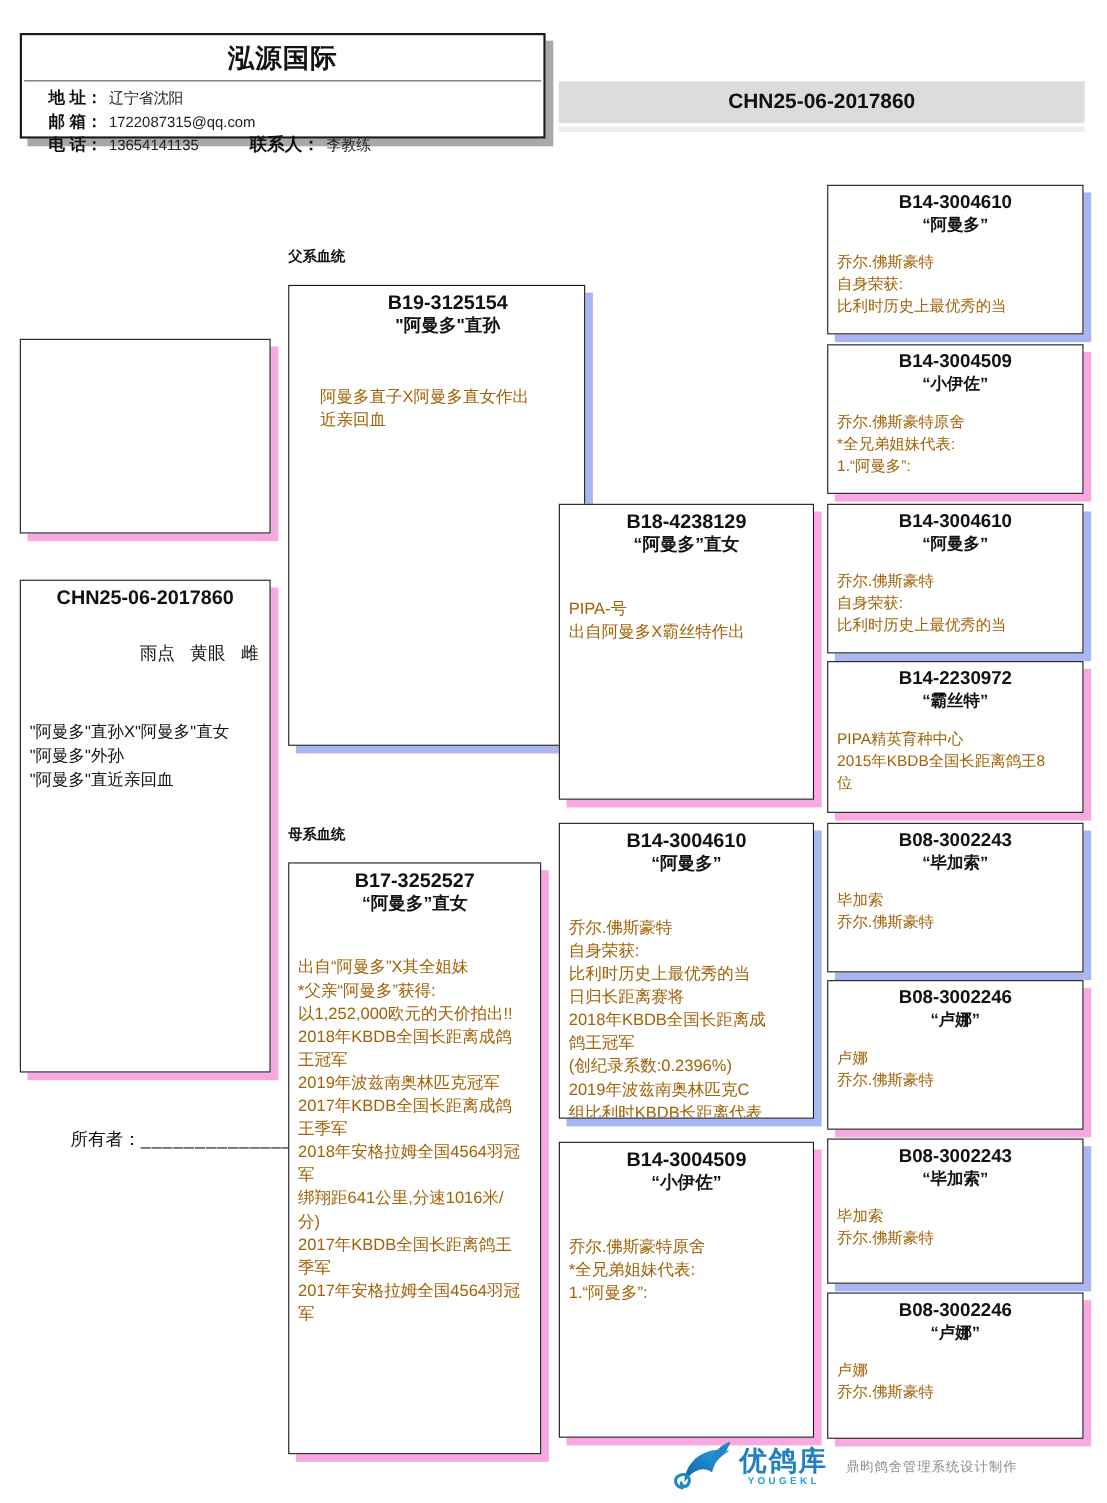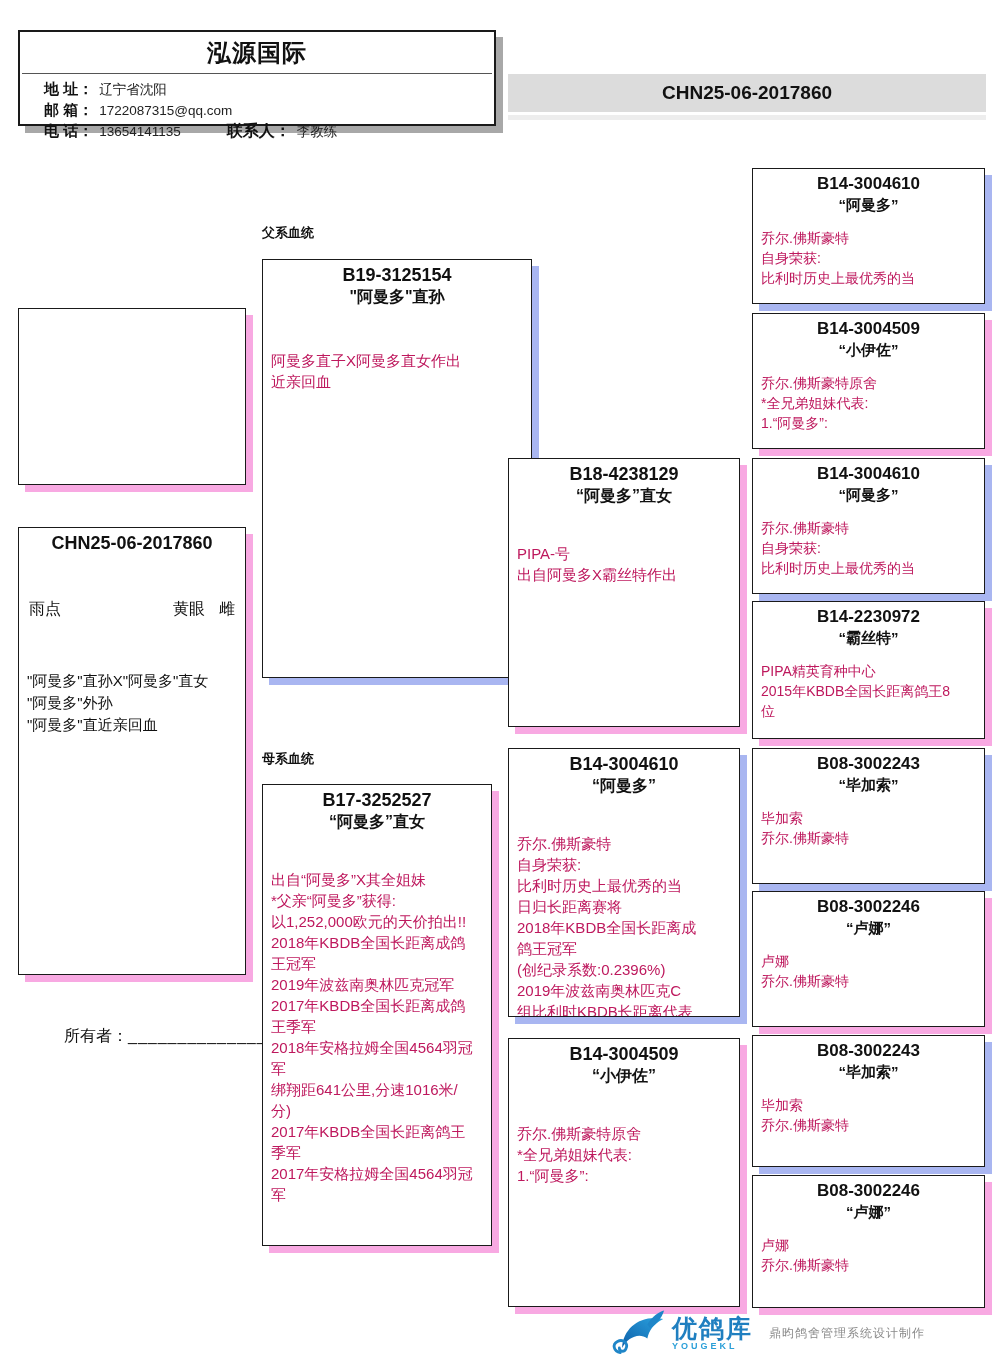--- a/index.html
+++ b/index.html
@@ -28,39 +28,39 @@
     text-align:center;font-size:19px;font-weight:bold;line-height:38px;}
   .banner-stripe{position:absolute;left:508px;top:115px;width:478px;height:5px;background:#ededed;}
 
   
   .pbox{position:absolute;background:#fff;border:1.5px solid var(--border);overflow:hidden;}
   .pbox.male{box-shadow:7px 7px 0 var(--blue);}
   .pbox.female{box-shadow:7px 7px 0 var(--pink);}
   .pbox.gray{box-shadow:7px 7px 0 var(--pink);}
   .ring{text-align:center;font-weight:bold;font-size:18px;padding-top:5px;}
   .pname{text-align:center;font-weight:bold;font-size:16px;line-height:22px;}
-  .pbody{font-size:15px;line-height:21px;padding:0 8px;white-space:pre-line;color:#be185d;}
+  .pbody{font-size:15px;line-height:21px;padding:0 8px;white-space:pre-line;color:#a16207;}
   .gap-lg{margin-top:42px;}
   .gap-md{margin-top:36px;}
   .gap-sm{margin-top:12px;}
 
   .line-label{position:absolute;font-size:13px;font-weight:bold;color:#111;}
 
   
-  .traits-row{display:flex;justify-content:space-between;padding:0 10px;margin-top:45px;font-size:16px;}
+  .traits-row{display:flex;justify-content:flex-end;padding:0 10px;margin-top:30px;font-size:16px;}
   .traits-right span{margin-left:14px;}
   .subject-notes{margin-top:50px;padding:0 8px;font-size:15px;line-height:22px;white-space:pre-line;}
 
   .owner-line{position:absolute;left:64px;top:1026px;font-size:16px;}
   .owner-blank{letter-spacing:1px;}
 
   
   .footer{position:absolute;left:610px;top:1308px;display:flex;align-items:center;}
   .logo-icon{width:56px;height:50px;}
-  .brand-block{margin-left:6px;text-align:left;}
+  .brand-block{margin-left:6px;text-align:center;}
   .brand-cn{font-size:25px;font-weight:bold;color:#1f7fc0;letter-spacing:2px;line-height:26px;}
   .brand-en{font-size:9px;font-weight:bold;color:#2a9fd8;letter-spacing:3px;line-height:11px;}
   .credit{margin-left:16px;font-size:12px;color:#8a8a8a;letter-spacing:1px;}
 </style>
 </head>
 <body>
 
 <div class="page">
 
   <div class="loft-card">
@@ -91,29 +91,29 @@
     <div class="subject-notes">"阿曼多"直孙X"阿曼多"直女
 "阿曼多"外孙
 "阿曼多"直近亲回血</div>
   </div>
 
   <div class="owner-line">
     <span>所有者：</span><span class="owner-blank">______________</span>
   </div>
 
   <div class="line-label" style="left:262px;top:224px;">父系血统</div>
-  <div class="pbox male" style="left:262px;top:259px;width:270px;height:419px;">
+  <div class="pbox male" style="left:262px;top:259px;width:270px;height:419px;padding-left:20px;">
     <div class="ring">B19-3125154</div>
     <div class="pname">"阿曼多"直孙</div>
     <div class="pbody gap-lg">阿曼多直子X阿曼多直女作出
 近亲回血</div>
   </div>
 
   <div class="line-label" style="left:262px;top:750px;">母系血统</div>
-  <div class="pbox female" style="left:262px;top:784px;width:230px;height:462px;">
+  <div class="pbox female" style="left:262px;top:784px;width:230px;height:538px;">
     <div class="ring">B17-3252527</div>
     <div class="pname">“阿曼多”直女</div>
     <div class="pbody gap-md">出自“阿曼多”X其全姐妹
 *父亲“阿曼多”获得:
 以1,252,000欧元的天价拍出!!
 2018年KBDB全国长距离成鸽
 王冠军
 2019年波兹南奥林匹克冠军
 2017年KBDB全国长距离成鸽
 王季军

